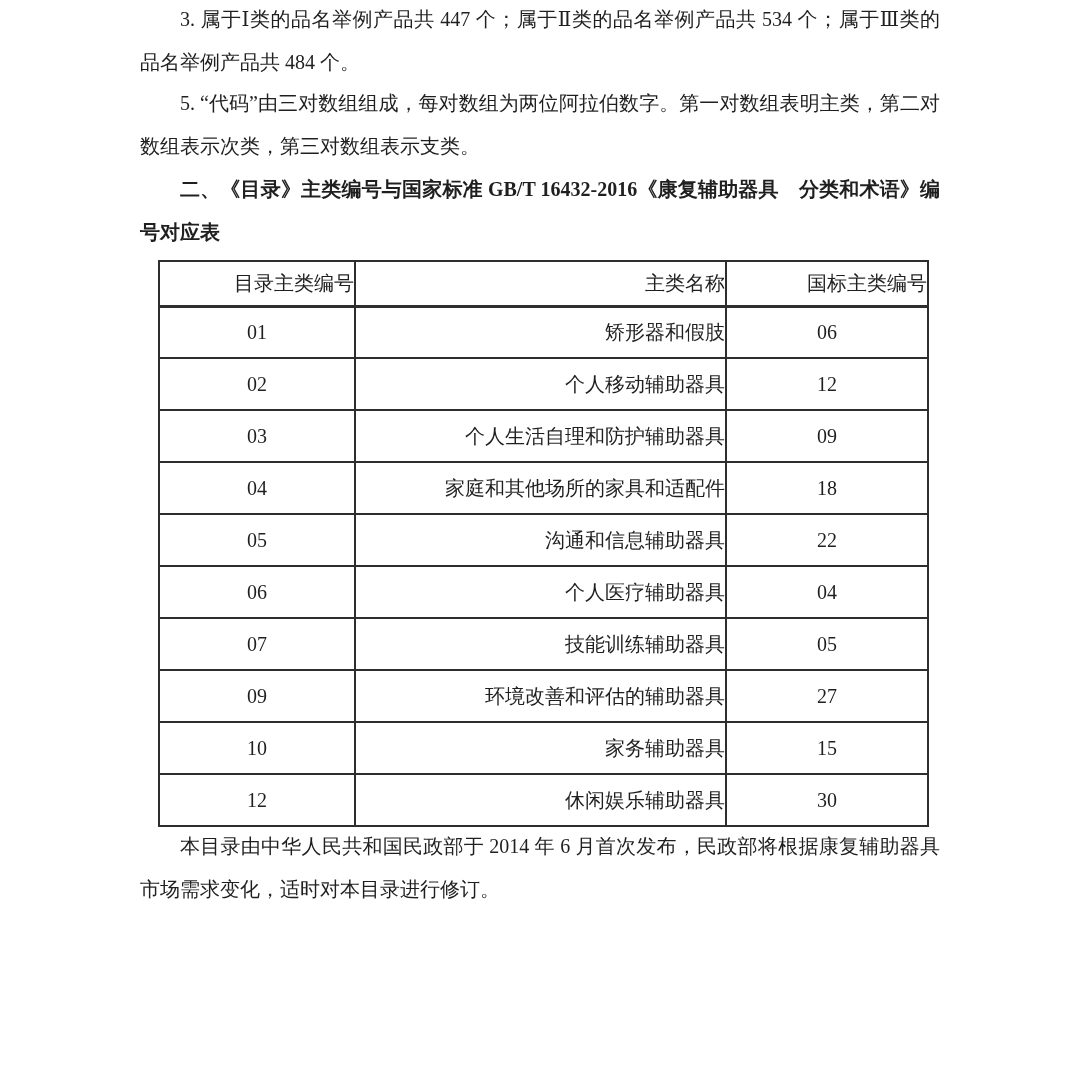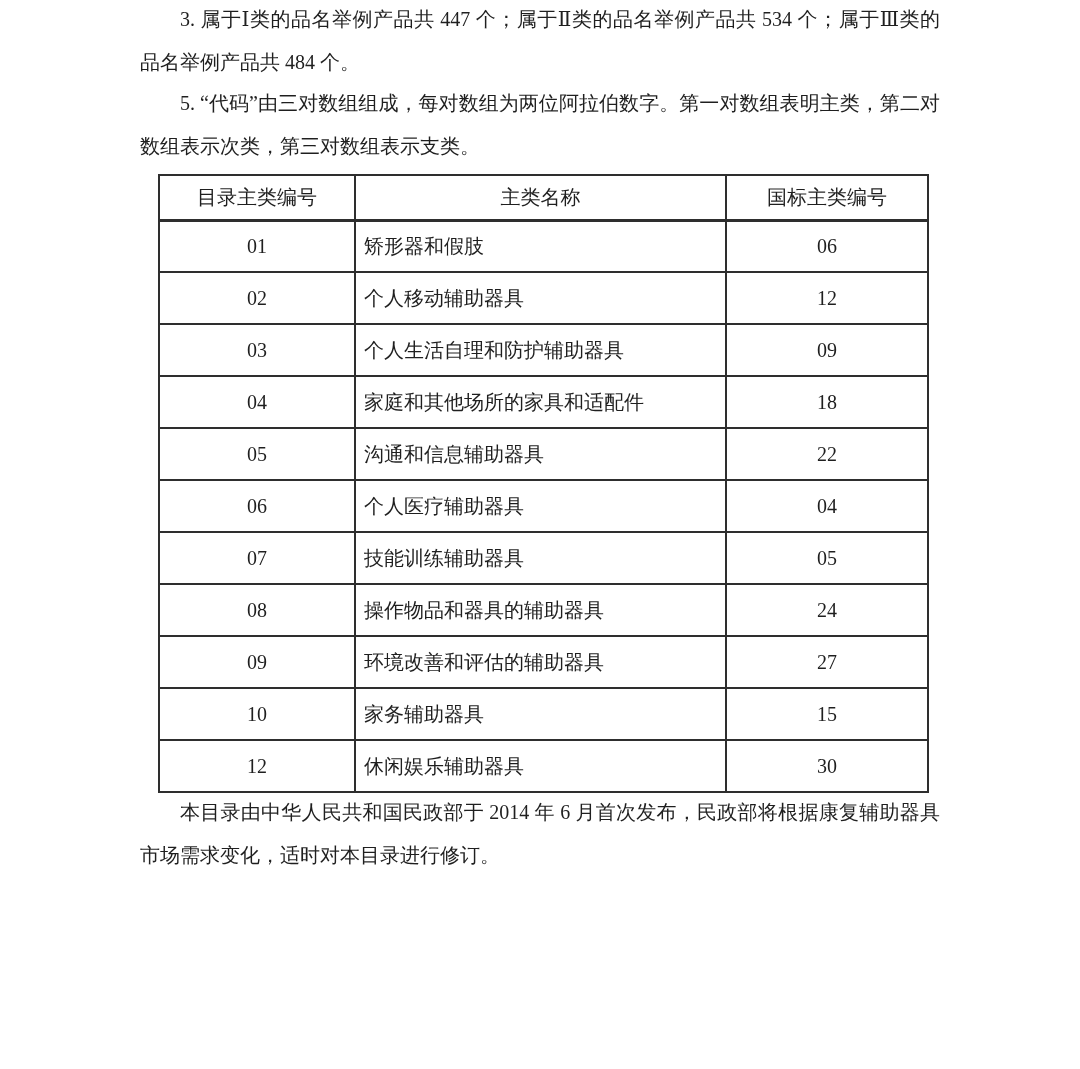--- a/index.html
+++ b/index.html
@@ -40,41 +40,42 @@
   }
   table.mapping th,
   table.mapping td {
     border: 2px solid #2e2e2e;
     font-size: 20px;
     font-weight: normal;
     vertical-align: middle;
   }
   table.mapping th {
     height: 45px;
-    text-align: center;
+    text-align: right;
     border-bottom-width: 3px;
   }
   table.mapping td {
     height: 52px;
   }
   col.c1 { width: 196px; }
   col.c2 { width: 371px; }
   col.c3 { width: 202px; }
   td.center { text-align: center; }
-  td.name { text-align: left; padding-left: 8px; }
+  td.name { text-align: right; padding-left: 8px; }
   .heading-after-table { margin-top: 3px; }
 </style>
 </head>
 <body>
 
 <div class="page">
 
   <p class="para">3. 属于Ⅰ类的品名举例产品共 447 个；属于Ⅱ类的品名举例产品共 534 个；属于Ⅲ类的品名举例产品共 484 个。</p>
   <p class="para">5. “代码”由三对数组组成，每对数组为两位阿拉伯数字。第一对数组表明主类，第二对数组表示次类，第三对数组表示支类。</p>
 
+  <p class="heading">二、《目录》主类编号与国家标准 GB/T 16432-2016《康复辅助器具　分类和术语》编号对应表</p>
 
   <table class="mapping">
     <colgroup>
       <col class="c1">
         <col class="c2">
         <col class="c3">
     </colgroup>
     <thead>
       <tr>
         <th>目录主类编号</th>
@@ -112,25 +113,20 @@
         <td class="center">06</td>
         <td class="name">个人医疗辅助器具</td>
         <td class="center">04</td>
       </tr>
       <tr>
         <td class="center">07</td>
         <td class="name">技能训练辅助器具</td>
         <td class="center">05</td>
       </tr>
       <tr>
-        <td class="center">08</td>
-        <td class="name">操作物品和器具的辅助器具</td>
-        <td class="center">24</td>
-      </tr>
-      <tr>
         <td class="center">09</td>
         <td class="name">环境改善和评估的辅助器具</td>
         <td class="center">27</td>
       </tr>
       <tr>
         <td class="center">10</td>
         <td class="name">家务辅助器具</td>
         <td class="center">15</td>
       </tr>
       <tr>

